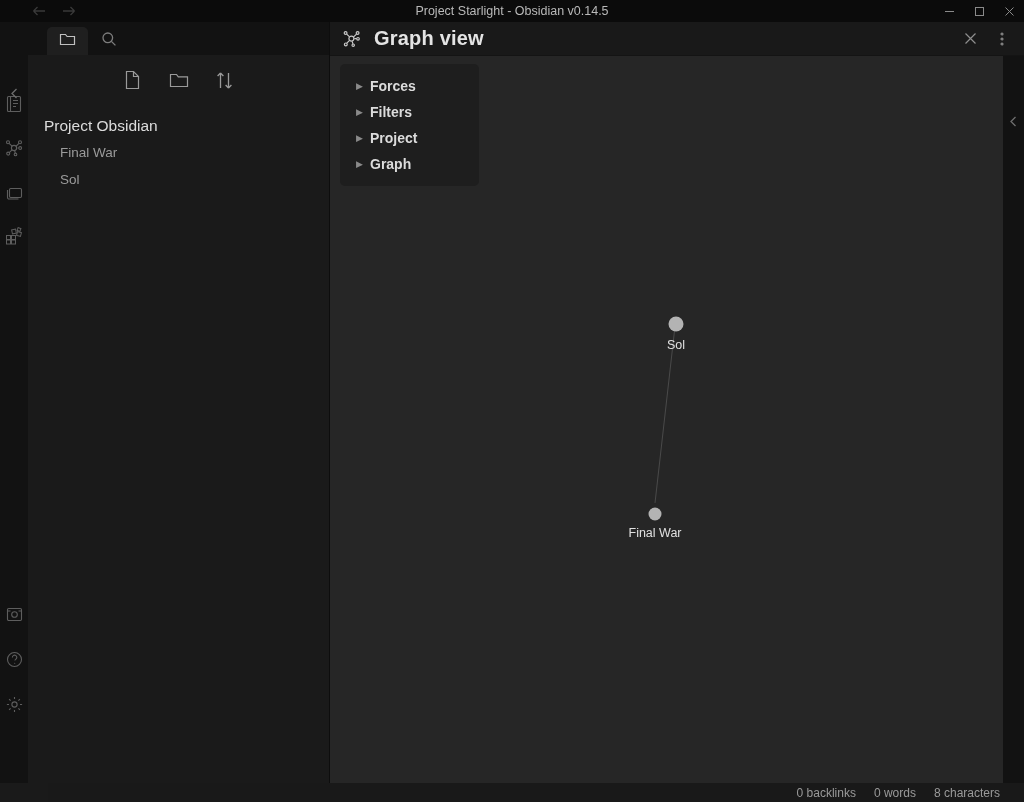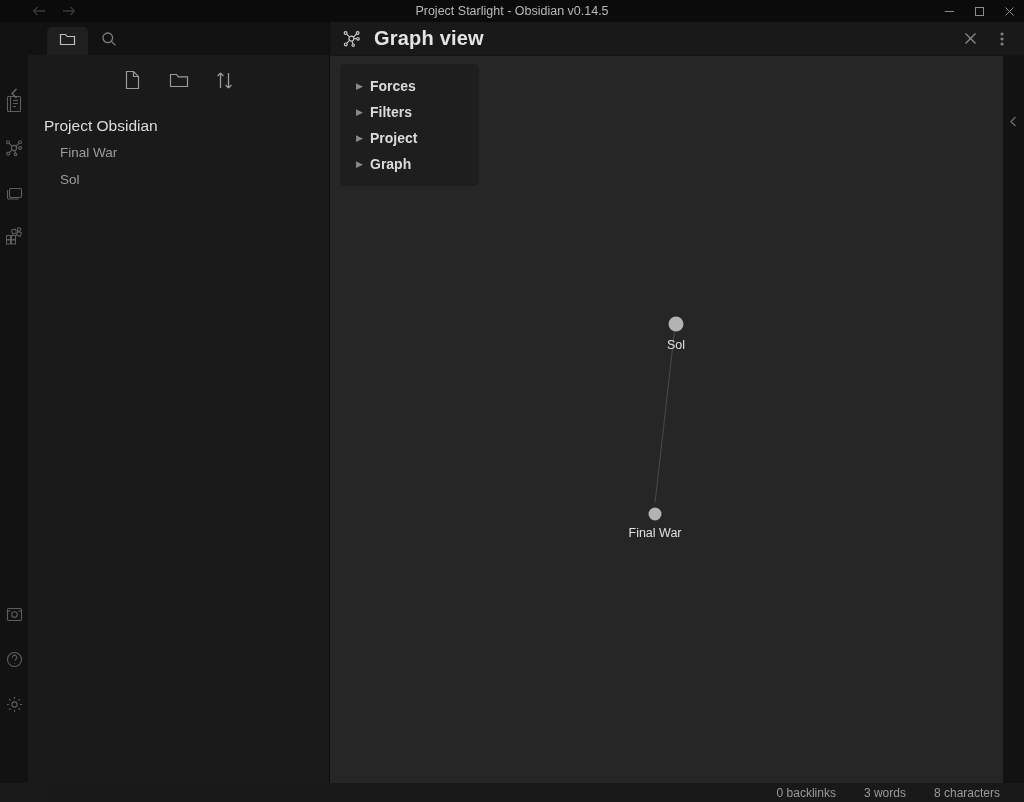--- a/index.html
+++ b/index.html
@@ -183,21 +183,21 @@
     display: flex; justify-content: center;
     padding-top: 58px;
   }
   .right-handle-chevron { color: #6e6e6e; }
 
   
   .statusbar {
     height: 19px; min-height: 19px;
     background: #191919;
     display: flex; align-items: center; justify-content: flex-end;
-    gap: 28px; padding-right: 24px; margin-left: 48px;
+    gap: 18px; padding-right: 24px; margin-left: 48px;
   }
   .status-item { color: #9a9a9a; font-size: 12px; }
 </style>
 </head>
 <body>
 
 <div class="app">
 
   <div class="titlebar">
     <div class="nav-arrows">
@@ -422,16 +422,16 @@
               <path d="M8.5 2L4 6.5 8.5 11"></path>
             </svg>
           </div>
         </div>
       </div>
     </div>
   </div>
 
   <div class="statusbar">
     <div class="status-item">0 backlinks</div>
-    <div class="status-item">3 words</div>
+    <div class="status-item">0 words</div>
     <div class="status-item">8 characters</div>
   </div>
 </div>
 
 </body></html>

